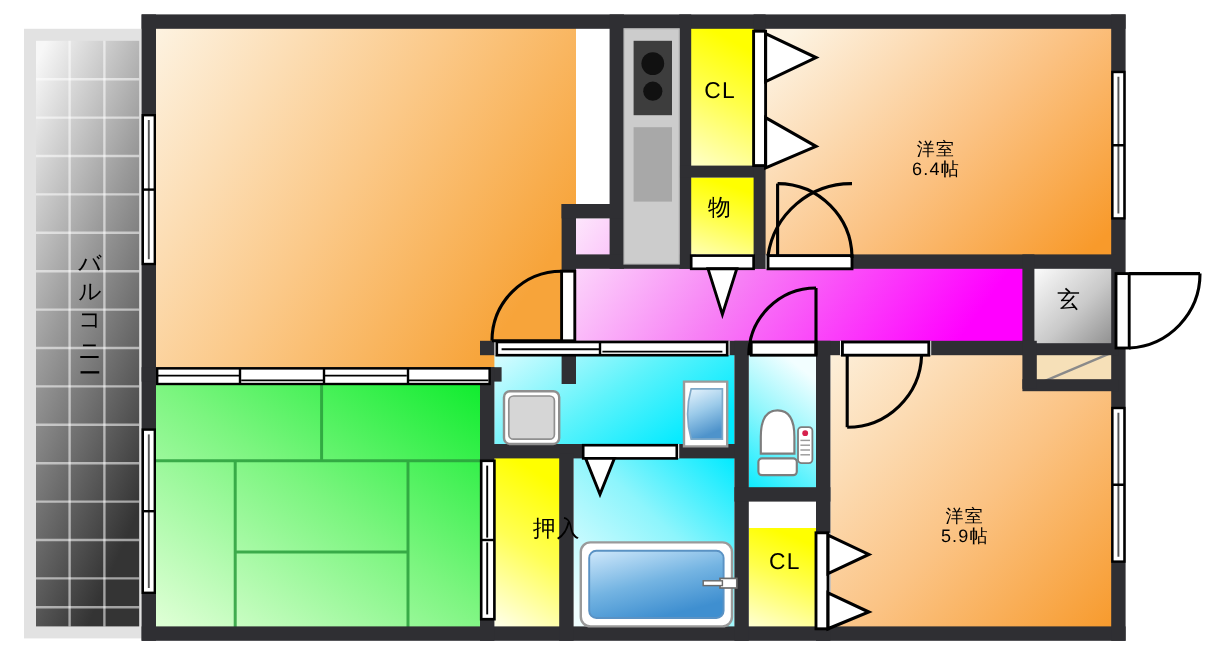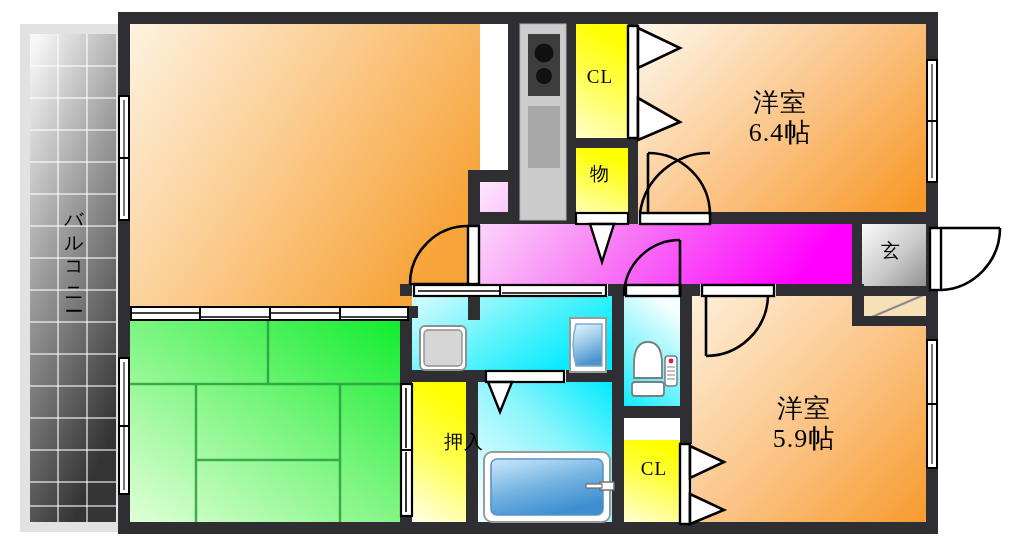--- a/index.html
+++ b/index.html
@@ -1,22 +1,22 @@
 <!DOCTYPE html>
 <html><head>
 <meta charset="utf-8">
 <style>
   html,body{margin:0;padding:0;background:#ffffff;}
   body{font-family:"Liberation Sans","DejaVu Sans",sans-serif;}
   #plan{position:relative;width:1012px;height:545px;background:#ffffff;overflow:hidden;}
   #plan svg{position:absolute;left:0;top:0;}
   .lbl{position:absolute;color:#000;text-align:center;line-height:1.15;
-       font-family:Liberation Serif, serif;white-space:pre;
+       font-family:Liberation Sans, sans-serif;white-space:pre;
        pointer-events:none;}
-  .lbl-big{font-size:26px;letter-spacing:1px;}
+  .lbl-big{font-size:15px;letter-spacing:1px;margin-top:28px;}
   .lbl-mid{font-size:19px;letter-spacing:1px;}
   .lbl-vert{writing-mode:vertical-rl;text-orientation:upright;font-size:19px;letter-spacing:4px;}
 </style>
 </head>
 <body>
 
 <div id="plan">
 
 <svg width="1012" height="545" viewBox="0 0 1012 545">
   <defs>

